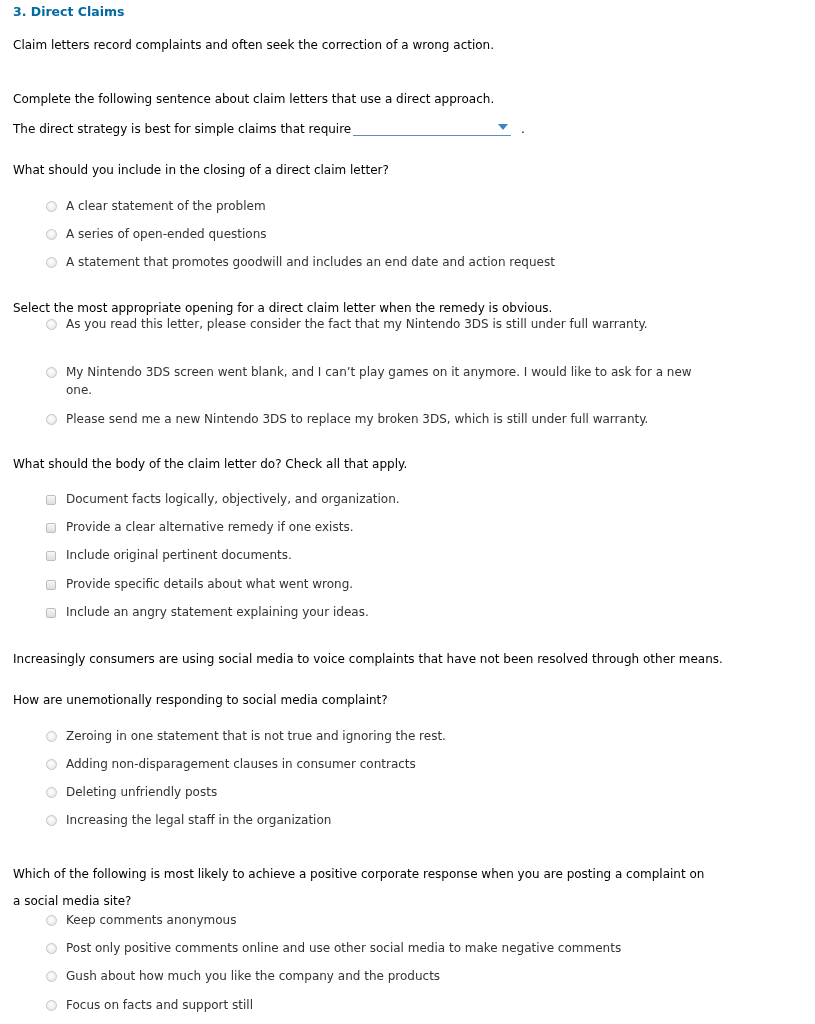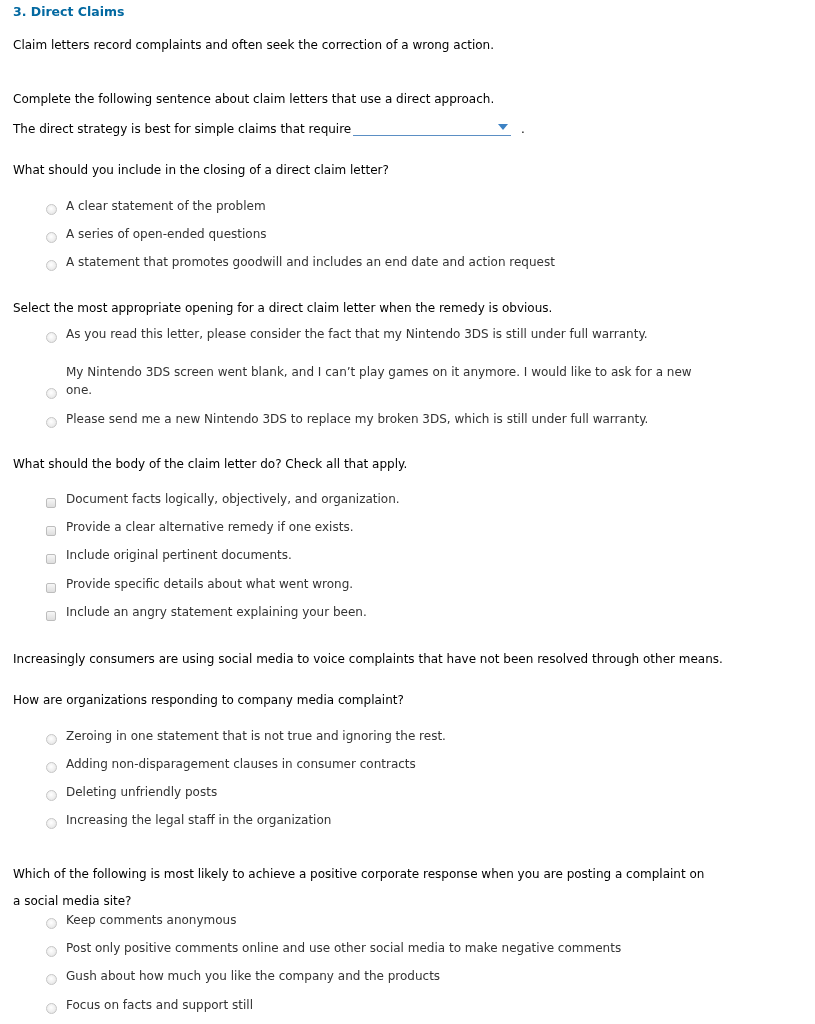--- a/index.html
+++ b/index.html
@@ -4,21 +4,21 @@
 <style>
   html, body { margin: 0; padding: 0; background: #ffffff; }
   body {
     width: 815px; height: 1024px; overflow: hidden; position: relative;
     font-family: "DejaVu Sans", sans-serif; font-size: 12px; color: #333333;
   }
   .abs { position: absolute; white-space: nowrap; }
   .title { left: 13px; top: 4px; font-weight: bold; font-size: 12.5px; color: #0369a1; }
   .text { left: 13px; font-size: 12px; color: #000000; }
   .italic { }
-  .opt { left: 46px; display: flex; align-items: flex-end; font-size: 12px; color: #333; }
+  .opt { left: 46px; display: flex; align-items: flex-start; font-size: 12px; color: #333; }
   .radio {
     width: 9px; height: 9px; border-radius: 50%;
     border: 1px solid #c6c6c6;
     background: radial-gradient(circle at 45% 40%, #ffffff 0%, #ededed 60%, #dcdcdc 100%);
     margin-top: 2px; margin-right: 9px; flex: none;
   }
   .check {
     width: 8px; height: 8px; border-radius: 2px;
     border: 1px solid #bdbdbd;
     background: linear-gradient(#f7f7f7, #dedede);
@@ -55,21 +55,21 @@
 <div class="abs opt" style="top:227px">
     <span class="radio"></span>
     <span class="opt-label">A series of open-ended questions</span>
   </div>
 <div class="abs opt" style="top:255px">
     <span class="radio"></span>
     <span class="opt-label">A statement that promotes goodwill and includes an end date and action request</span>
   </div>
 
 <div class="abs text" style="top:301px">Select the most appropriate opening for a direct claim letter when the remedy is obvious.</div>
-<div class="abs opt" style="top:327px">
+<div class="abs opt" style="top:317px">
     <span class="radio"></span>
     <span class="opt-label">As you read this letter, please consider the fact that my Nintendo 3DS is still under full warranty.</span>
   </div>
 <div class="abs opt" style="top:365px">
     <span class="radio"></span>
     <span class="opt-label wrap">My Nintendo 3DS screen went blank, and I can’t play games on it anymore. I would like to ask for a new one.</span>
   </div>
 <div class="abs opt" style="top:412px">
     <span class="radio"></span>
     <span class="opt-label">Please send me a new Nintendo 3DS to replace my broken 3DS, which is still under full warranty.</span>
@@ -90,26 +90,26 @@
 <div class="abs opt" style="top:548px">
     <span class="check"></span>
     <span class="opt-label">Include original pertinent documents.</span>
   </div>
 <div class="abs opt" style="top:577px">
     <span class="check"></span>
     <span class="opt-label">Provide specific details about what went wrong.</span>
   </div>
 <div class="abs opt" style="top:605px">
     <span class="check"></span>
-    <span class="opt-label">Include an angry statement explaining your been.</span>
+    <span class="opt-label">Include an angry statement explaining your ideas.</span>
   </div>
 
 <div class="abs text" style="top:652px">Increasingly consumers are using social media to voice complaints that have not been resolved through other means.</div>
 
-<div class="abs text" style="top:693px">How are organizations responding to company media complaint?</div>
+<div class="abs text" style="top:693px">How are unemotionally responding to social media complaint?</div>
 <div class="abs opt" style="top:729px">
     <span class="radio"></span>
     <span class="opt-label">Zeroing in one statement that is not true and ignoring the rest.</span>
   </div>
 <div class="abs opt" style="top:757px">
     <span class="radio"></span>
     <span class="opt-label">Adding non-disparagement clauses in consumer contracts</span>
   </div>
 <div class="abs opt" style="top:785px">
     <span class="radio"></span>

